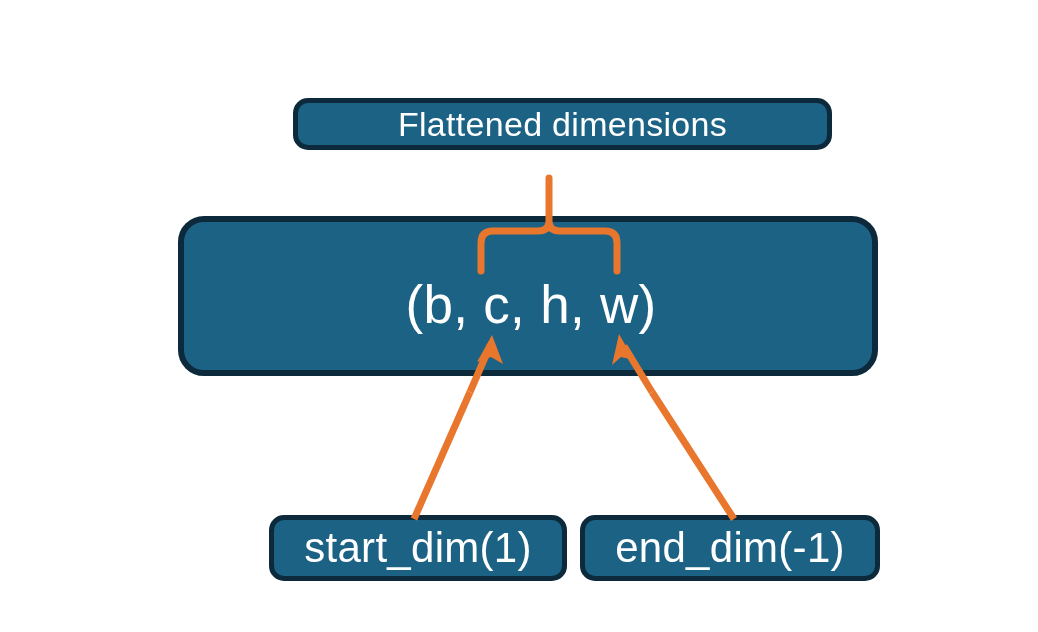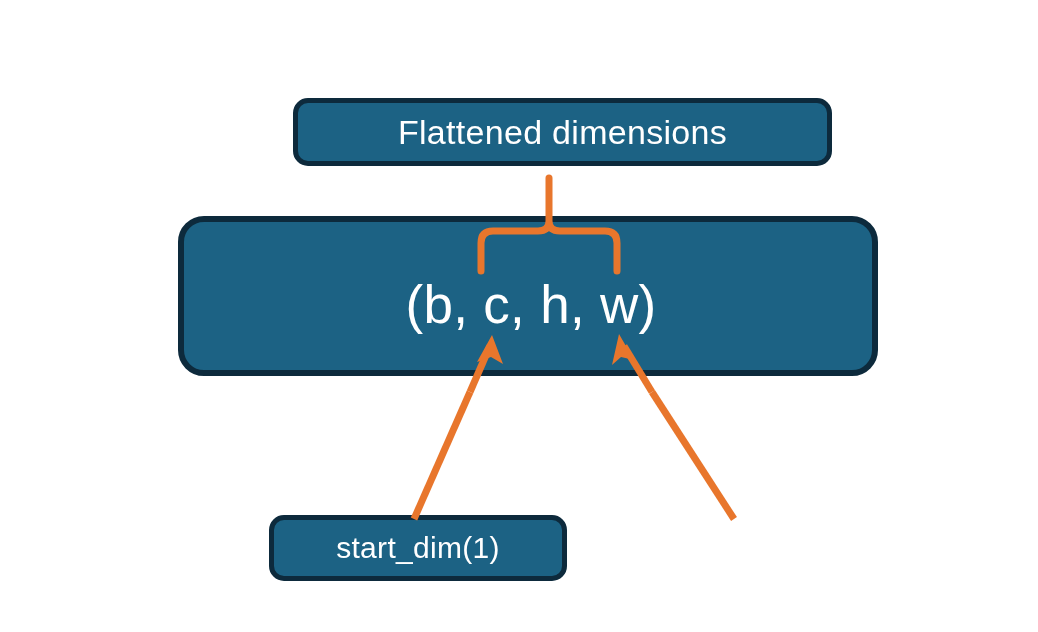--- a/index.html
+++ b/index.html
@@ -35,21 +35,21 @@
     display: block;
     line-height: 1;
     white-space: nowrap;
   }
 
   
   #box-flattened {
     left: 293px;
     top: 98px;
     width: 539px;
-    height: 68px;
+    height: 52px;
     border-radius: 15px;
   }
   #box-flattened .node-label {
     font-size: 34px;
   }
 
   
   #box-shape {
     left: 178px;
     top: 216px;
@@ -75,21 +75,21 @@
   }
   #box-end-dim {
     left: 580px;
     top: 515px;
     width: 300px;
     height: 66px;
     border-radius: 15px;
   }
   #box-start-dim .node-label,
   #box-end-dim .node-label {
-    font-size: 30px;
+    font-size: 42px;
   }
 
   
   #overlay {
     position: absolute;
     left: 0;
     top: 0;
     width: 1038px;
     height: 632px;
     z-index: 3;
@@ -122,20 +122,23 @@
   </div>
 
   <div class="node" id="box-shape">
     <span class="node-label">(b, c, h, w)</span>
   </div>
 
   <div class="node" id="box-start-dim">
     <span class="node-label">start_dim(1)</span>
   </div>
 
+  <div class="node" id="box-end-dim">
+    <span class="node-label">end_dim(-1)</span>
+  </div>
 
   <svg id="overlay" viewBox="0 0 1038 632" xmlns="http://www.w3.org/2000/svg">
 
     <path d="M 481 271
              L 481 243
              Q 481 231 493 231
              L 538 231
              Q 549 231 549 221
              L 549 178
              L 549 221

